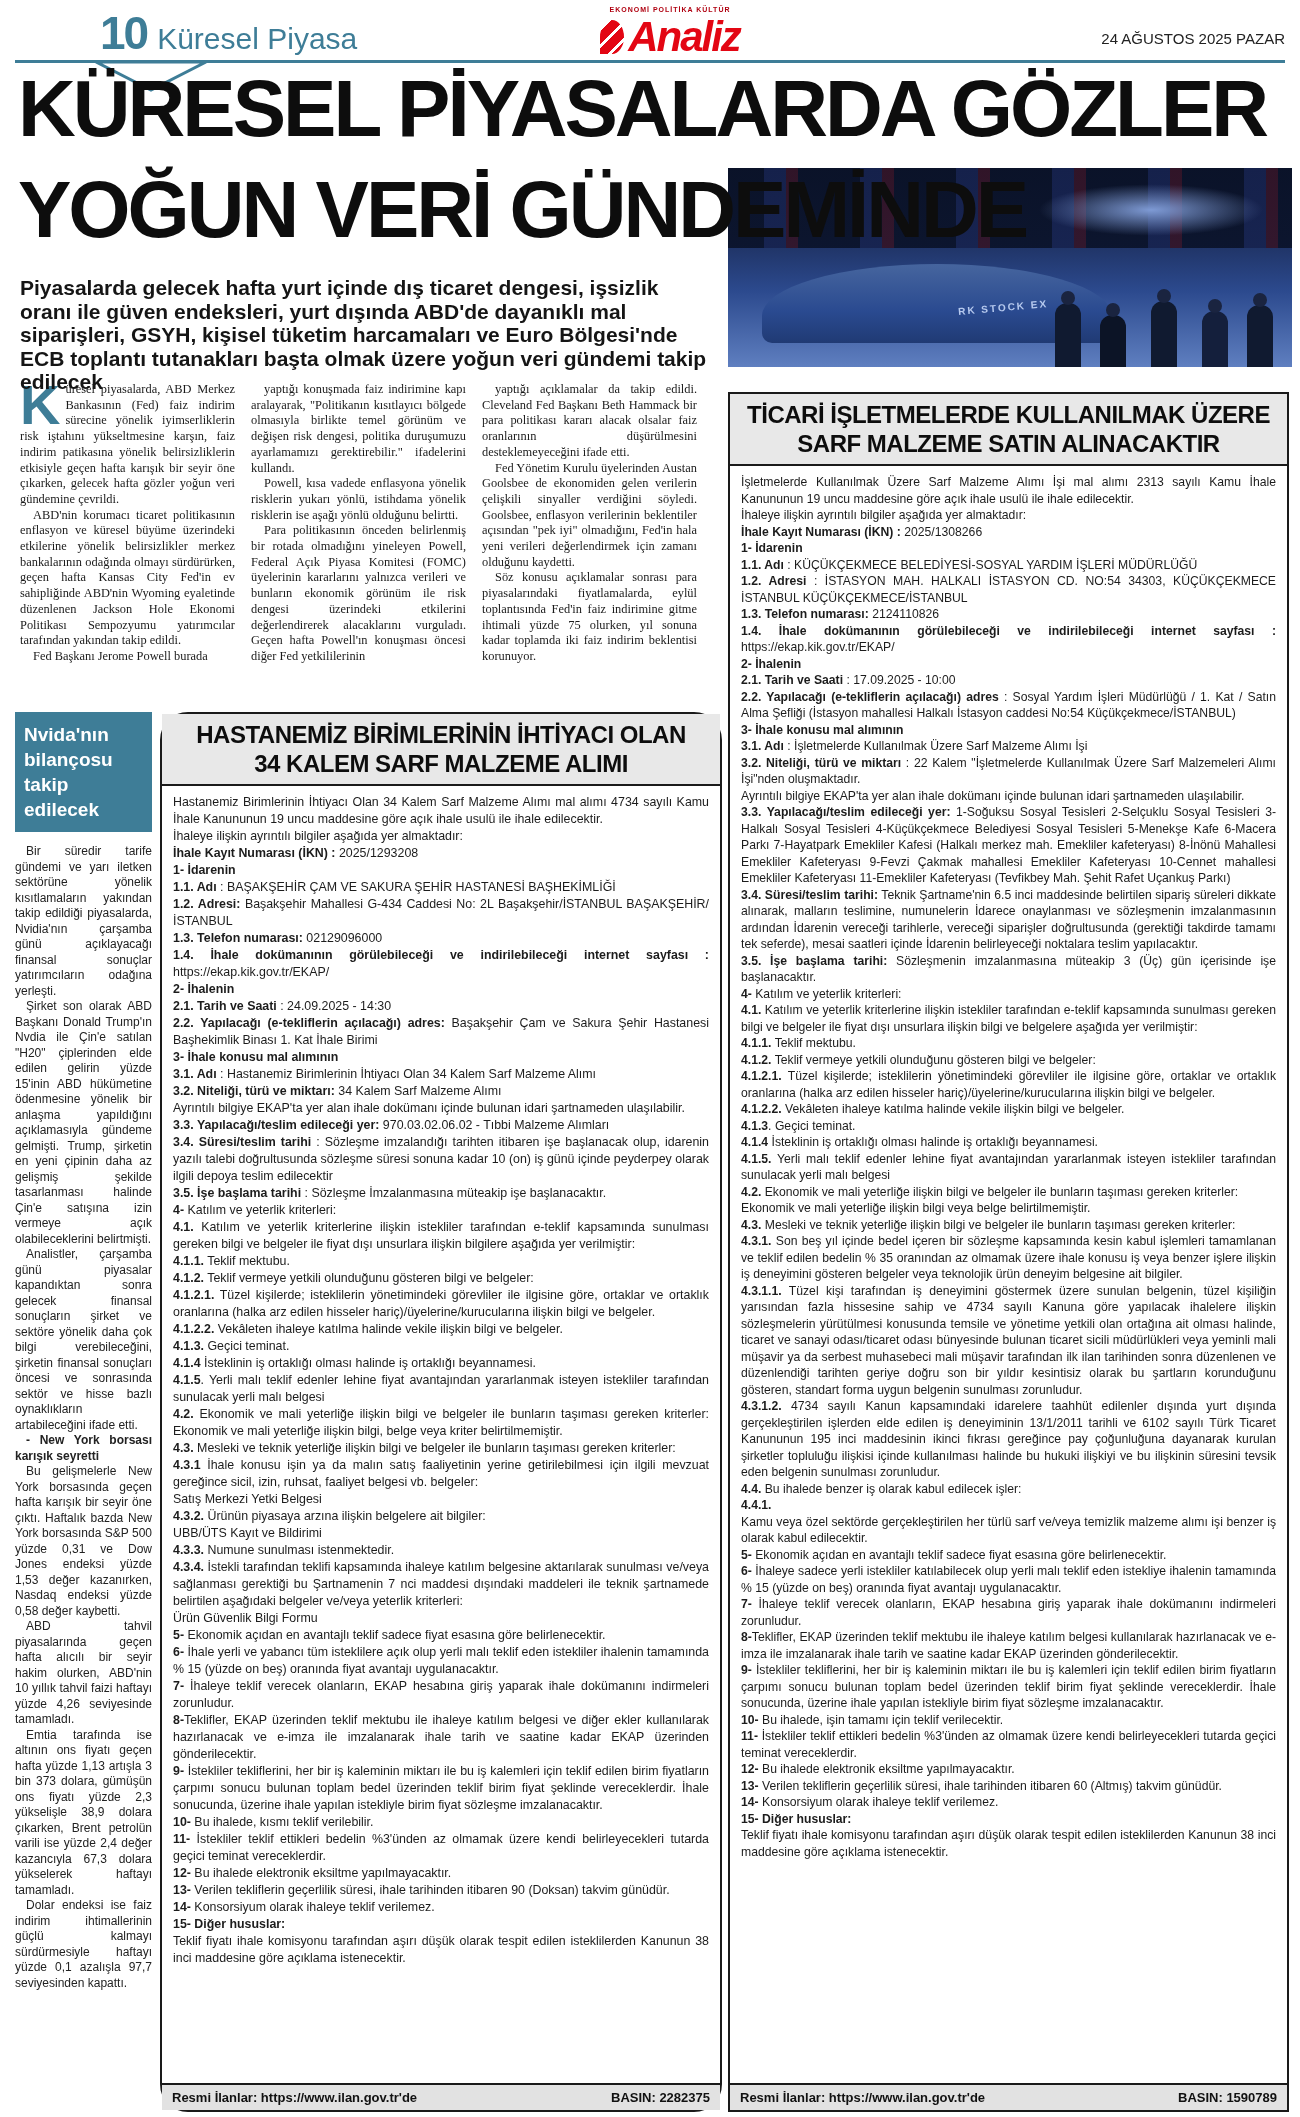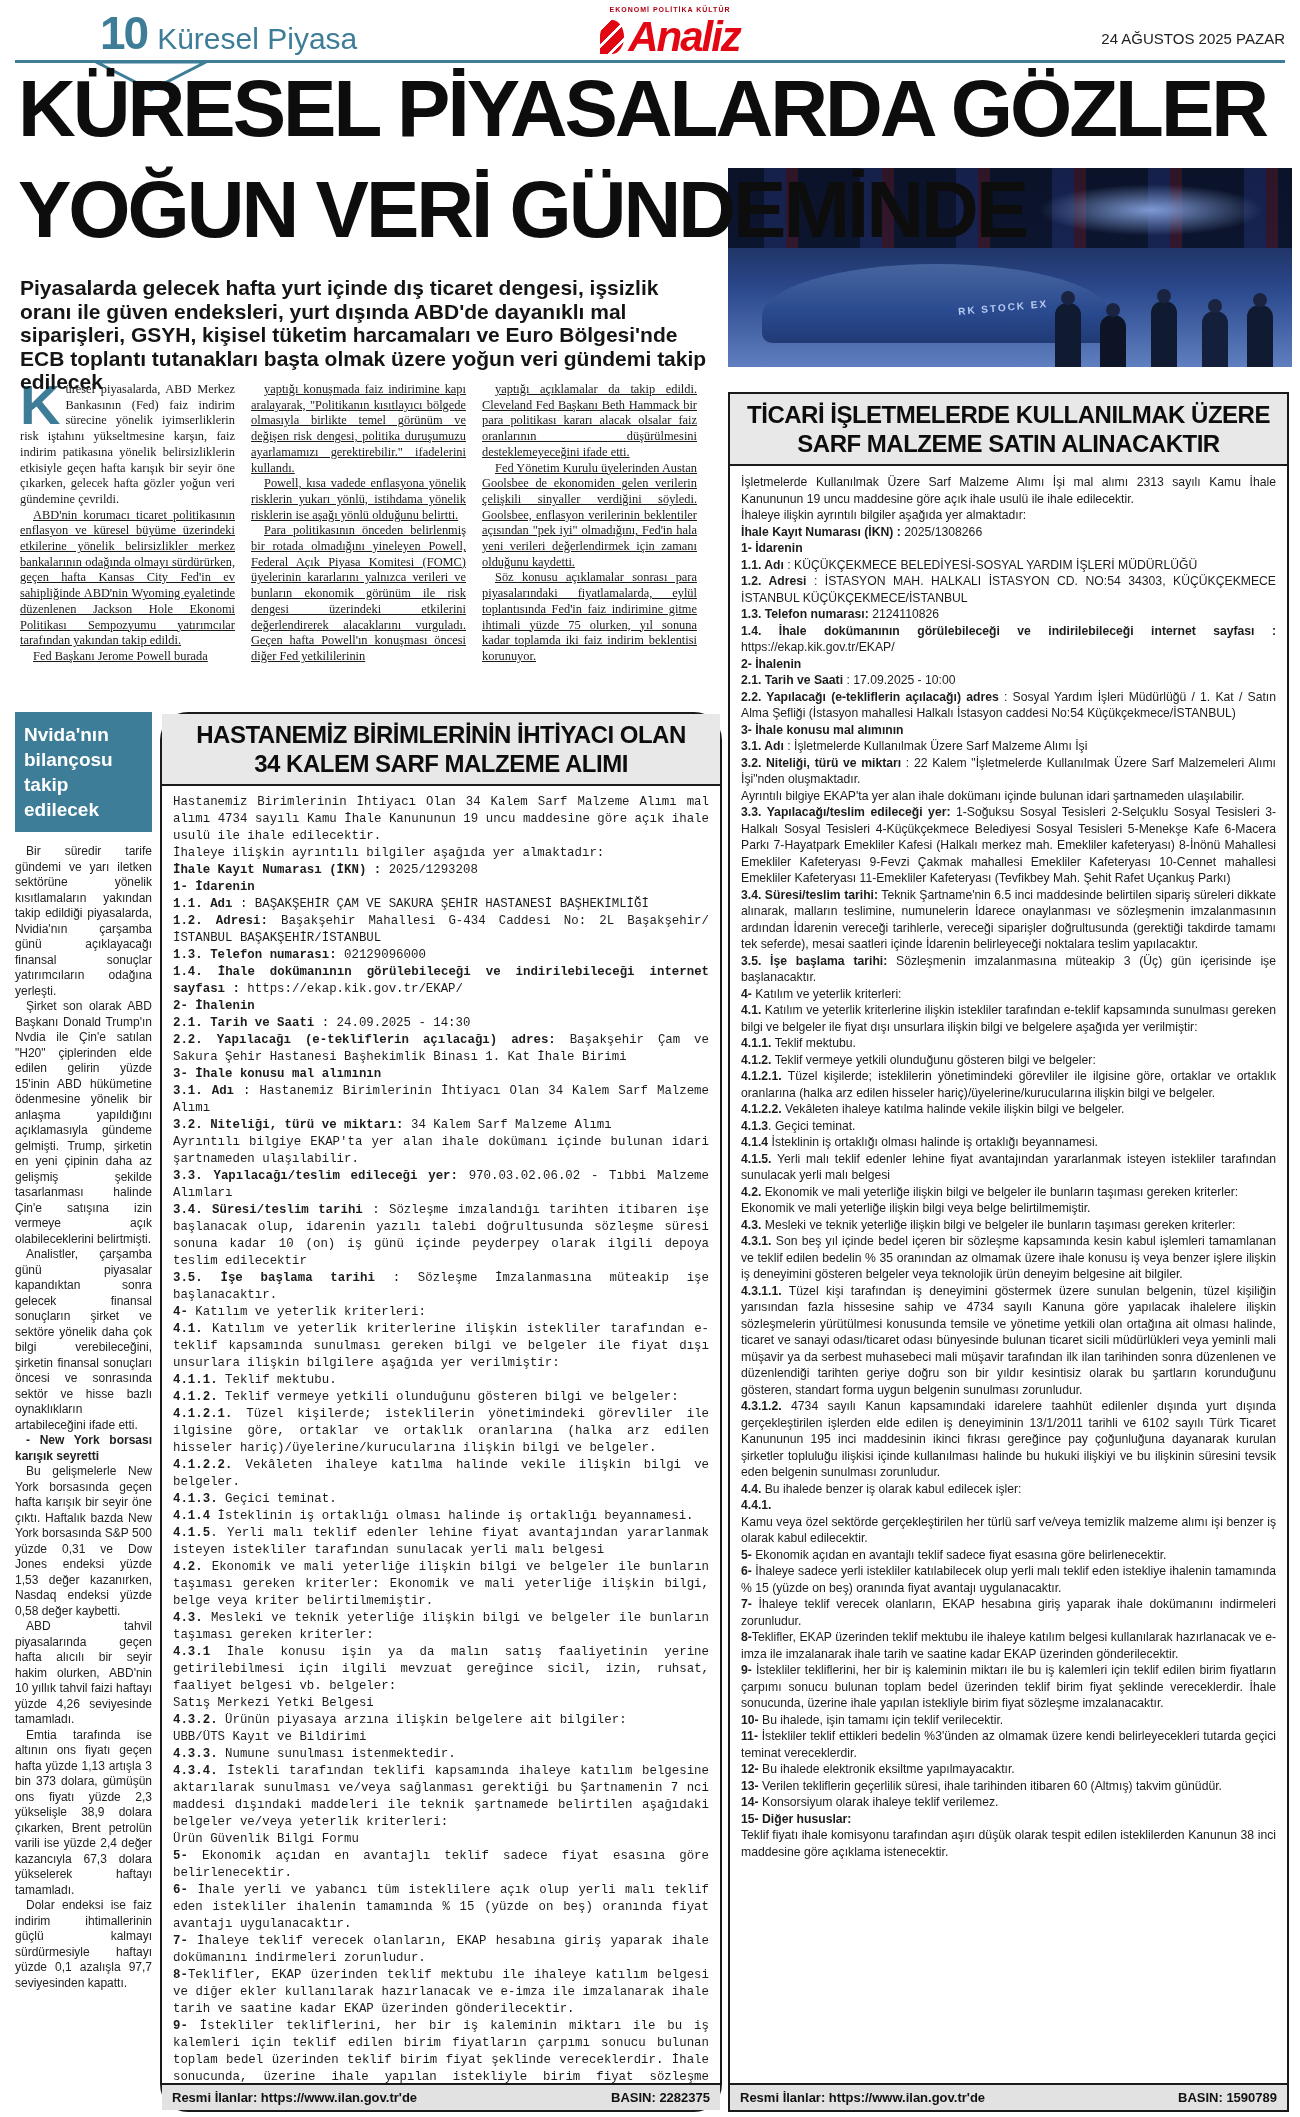--- a/index.html
+++ b/index.html
@@ -38,39 +38,39 @@
   
   .hl{position:absolute;left:18px;top:58px;margin:0;width:1270px;z-index:2;
       font-size:80px;line-height:101px;font-weight:900;letter-spacing:-3px;color:#0d0d0d;}
   .lead{position:absolute;left:20px;top:276px;width:690px;margin:0;z-index:2;
       font-size:21px;line-height:23.5px;font-weight:700;color:#151515;}
   
   .cols{position:absolute;left:20px;top:382px;width:678px;height:328px;display:flex;gap:16px;overflow:hidden;
       font-family:"Liberation Serif",serif;}
   .col{width:215px;font-size:12.4px;line-height:15.7px;text-align:justify;color:#1a1a1a;}
   .col p{margin:0;}
-  .ap{text-indent:13px;text-decoration:underline;}
+  .ap{text-indent:13px;}
   .dropcap{float:left;font-family:"Liberation Sans",sans-serif;font-size:56px;line-height:45px;
       font-weight:700;color:#3e7d97;padding-right:5px;}
   
   .sidebar{position:absolute;left:15px;top:712px;width:137px;height:1396px;overflow:hidden;}
   .nv-box{background:#3e7d97;color:#fff;font-size:19px;line-height:25px;font-weight:700;
       padding:10px 9px;white-space:pre-line;}
   .nv-body{margin-top:12px;font-size:12px;line-height:15.5px;color:#222;text-align:justify;}
   .nv-body p{margin:0;}
   .sp{text-indent:11px;}
   .sp b{font-weight:700;}
   
   .tender{position:absolute;border:2px solid #1a1a1a;background:#fff;display:flex;flex-direction:column;}
   .t1{left:160px;top:712px;width:558px;height:1396px;border-radius:28px;}
   .t2{left:728px;top:392px;width:557px;height:1716px;}
   .t-title{background:#e8e8e8;border-bottom:2px solid #1a1a1a;text-align:center;
       font-size:24px;line-height:29px;font-weight:800;letter-spacing:-0.5px;padding:6px 13px;color:#0d0d0d;}
   .t-body{flex:1;overflow:hidden;padding:8px 11px 4px 11px;text-align:justify;color:#1c1c1c;}
-  .t1 .t-body{font-size:12.4px;line-height:17px;font-family:Liberation Mono, monospace;}
+  .t1 .t-body{font-size:12.4px;line-height:17px;}
   .t2 .t-body{font-size:12.2px;line-height:16.5px;}
   .t-body p{margin:0;}
   .t-body b{font-weight:700;}
   .t-footer{border-top:2px solid #1a1a1a;background:#e2e2e2;display:flex;justify-content:space-between;
       align-items:center;padding:5px 10px;font-size:13px;font-weight:700;color:#111;}
 </style>
 </head>
 <body>
 
 <div class="page">

